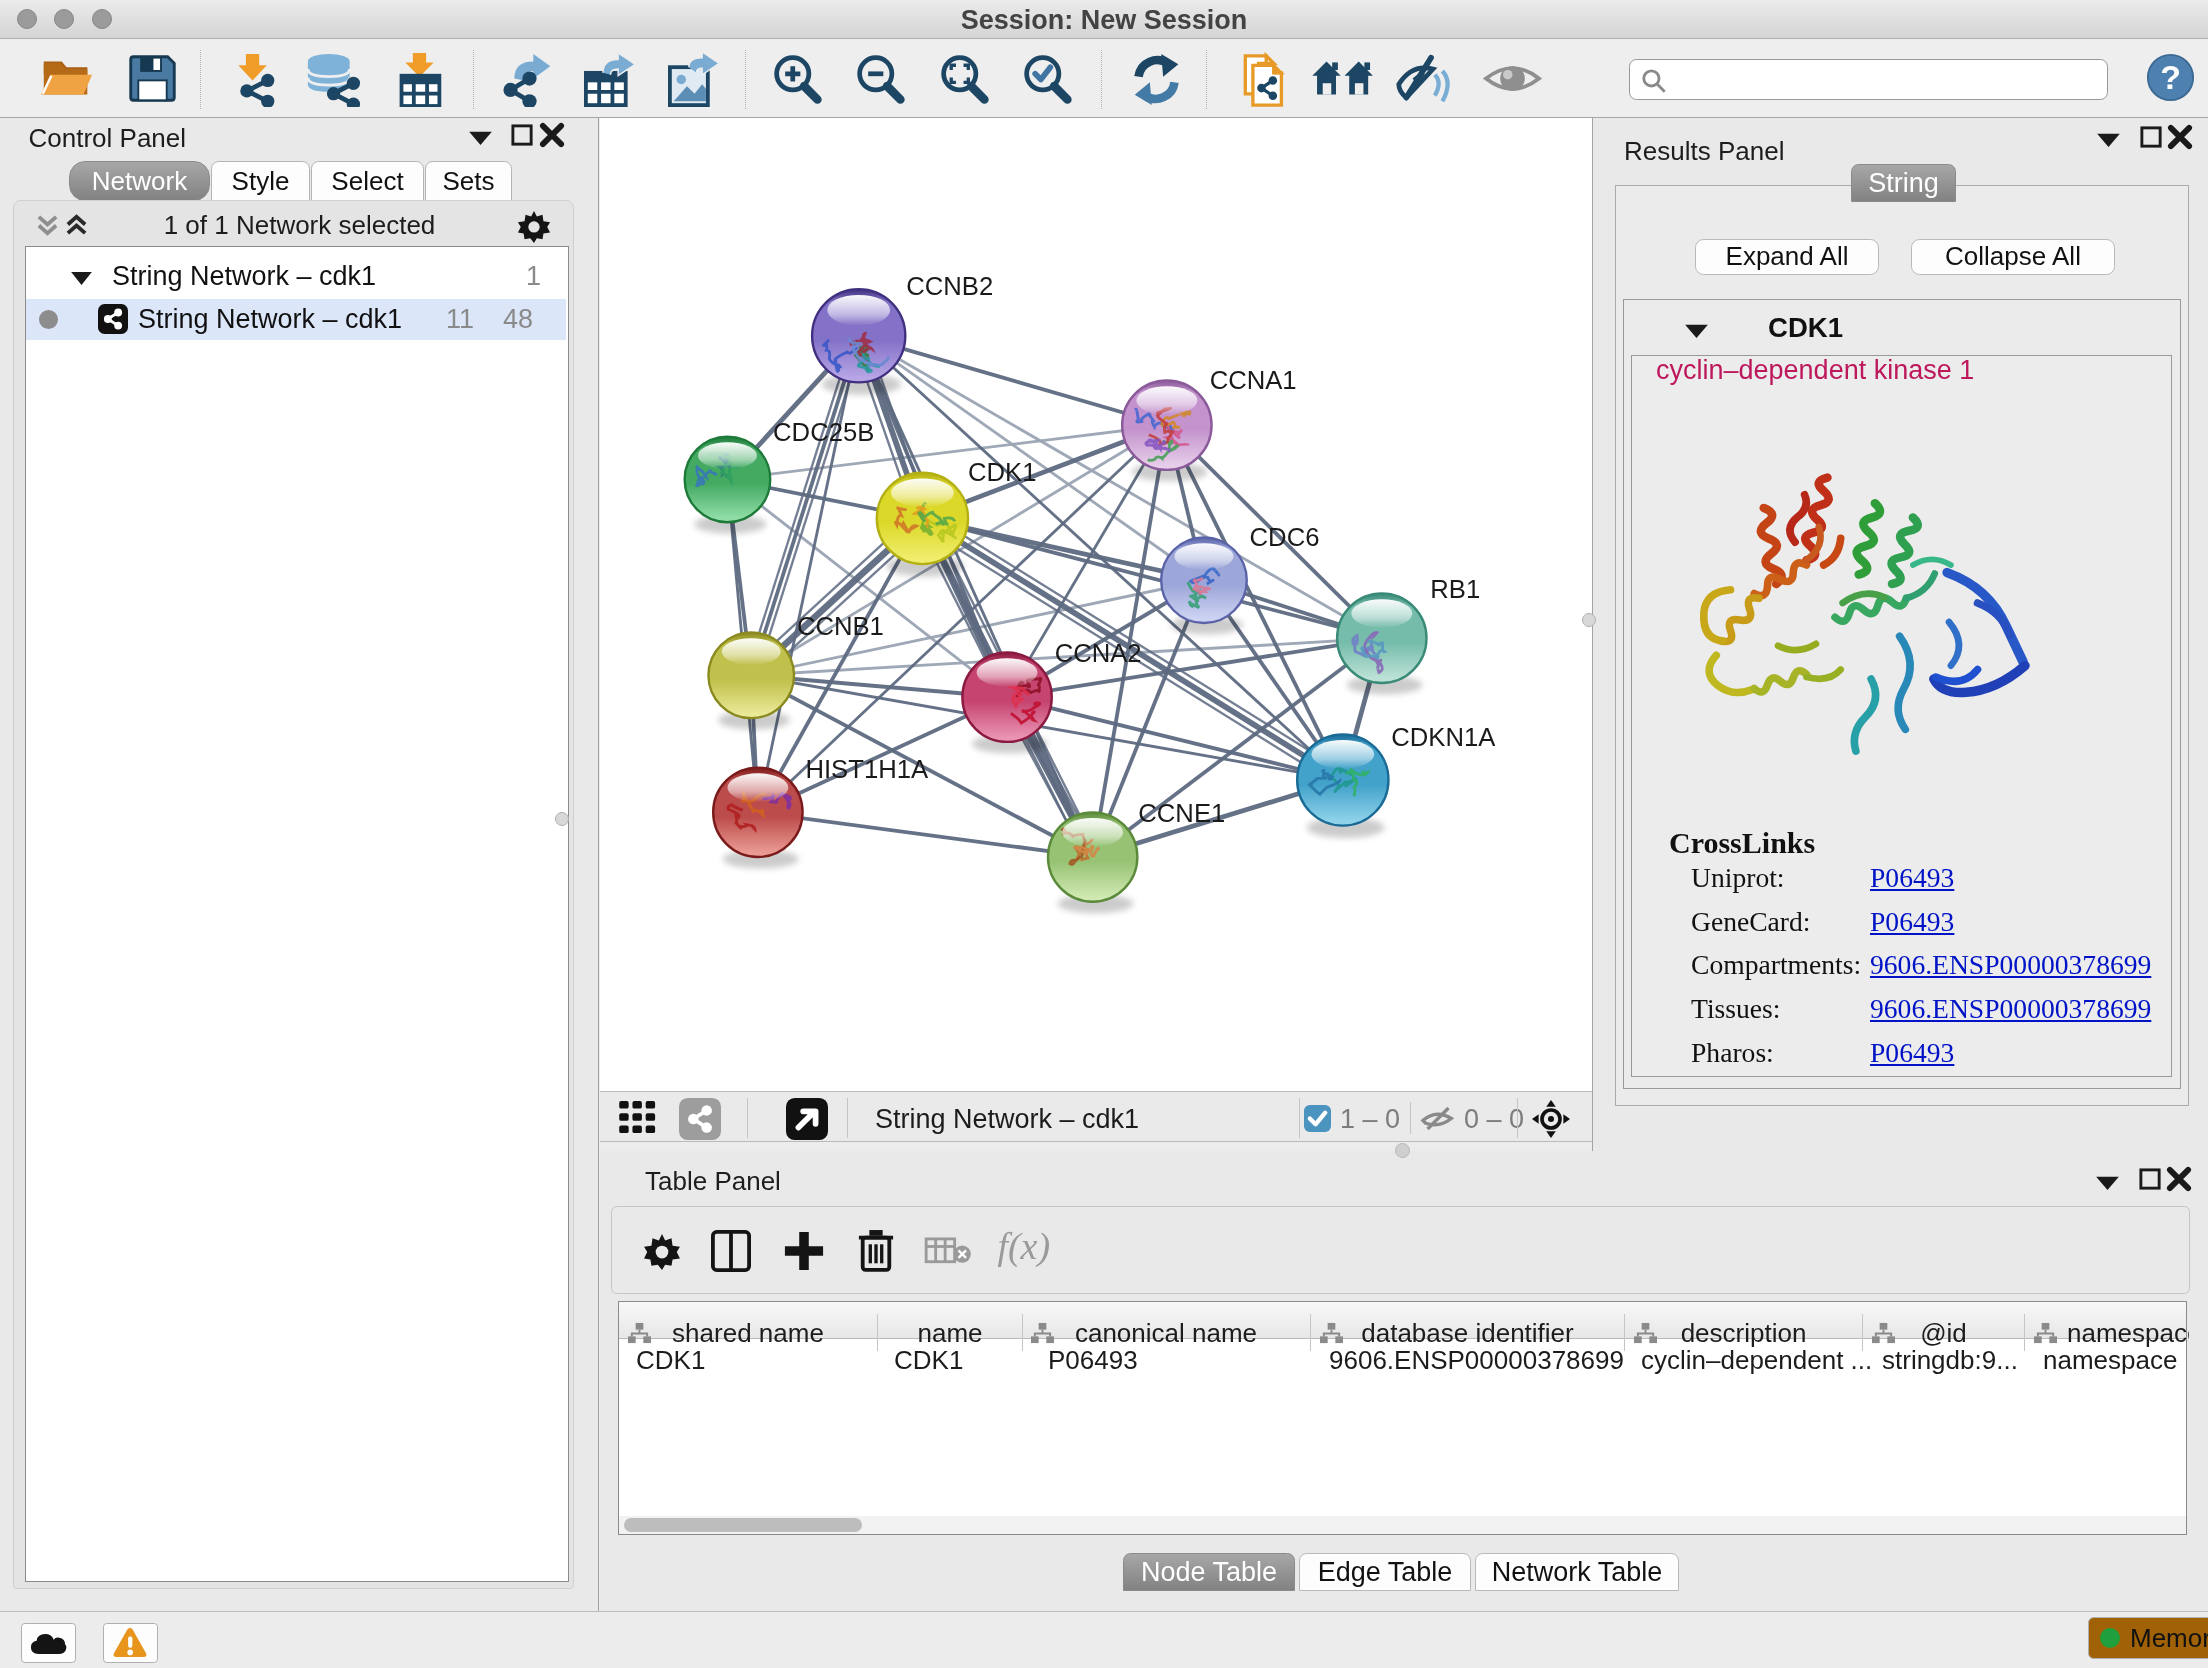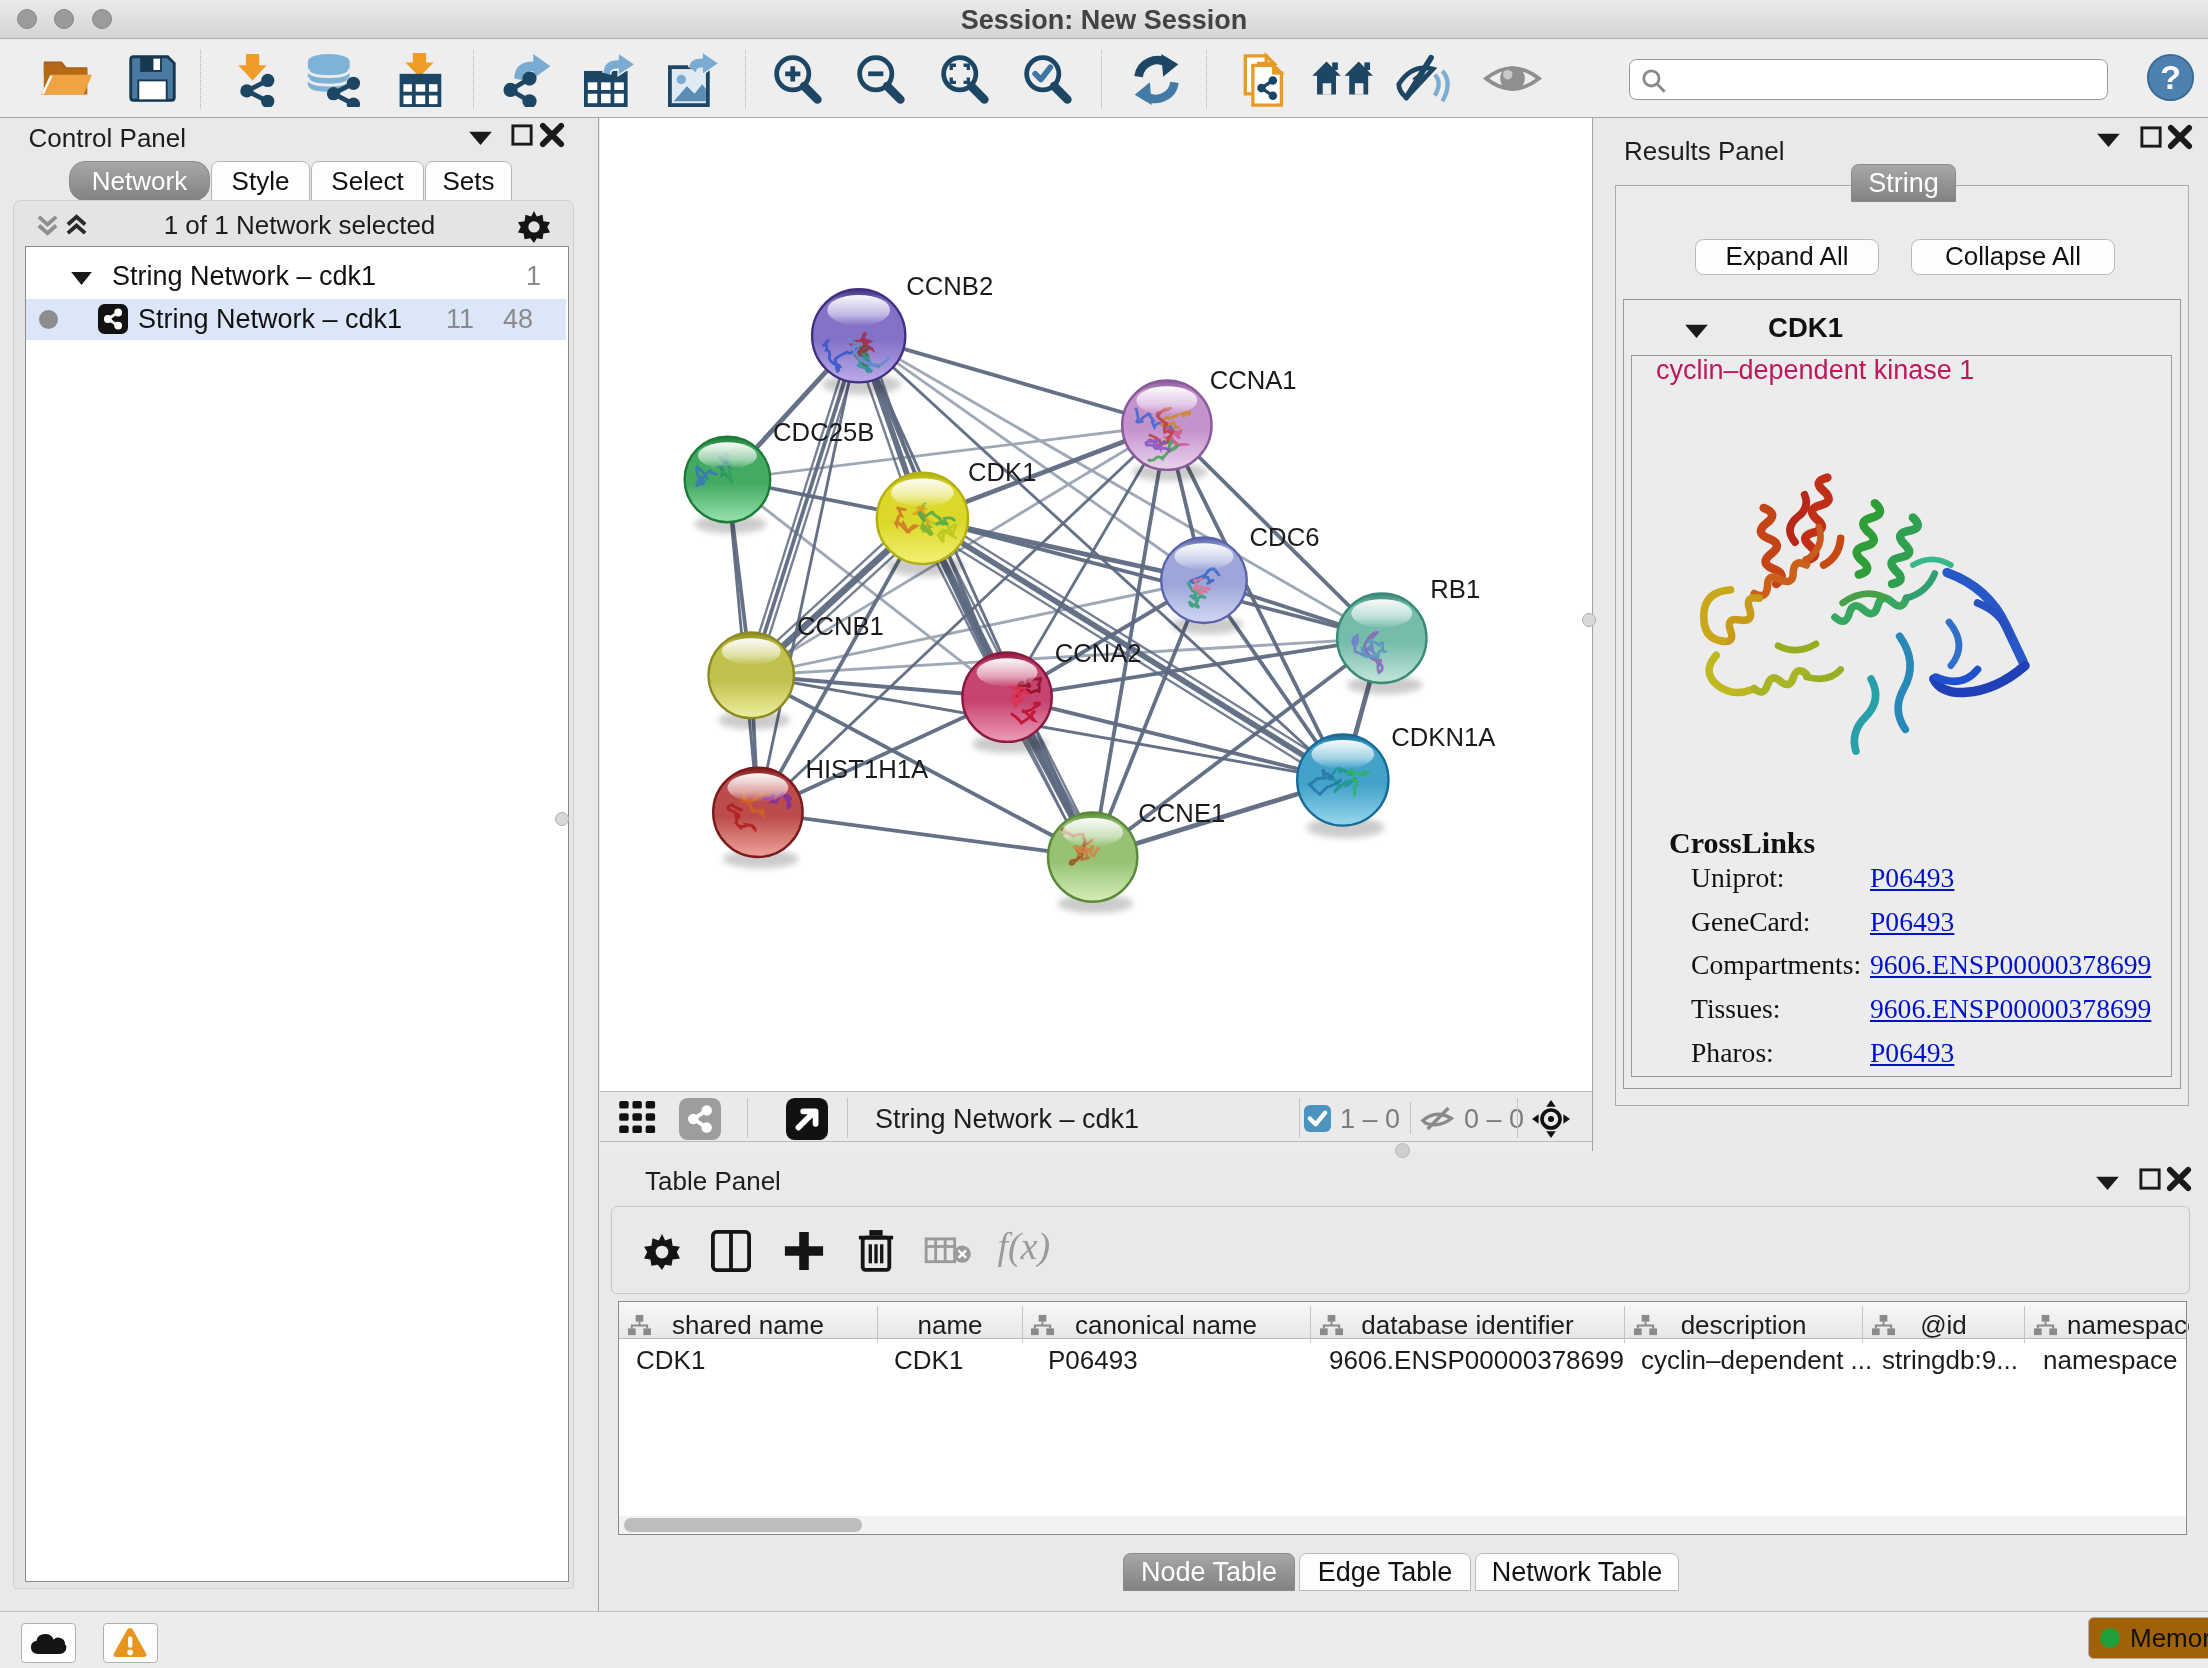--- a/index.html
+++ b/index.html
@@ -42,21 +42,21 @@
 .tab{position:absolute;top:43px;height:40px;border:1px solid #b4b4b4;
  background:#fdfdfd;border-radius:7.6px 7.6px 0 0;font-size:26px;color:#111;
  text-align:center;line-height:38px;}
 .tabsel{background:linear-gradient(#a7a7a7,#828282);color:#fff;border-color:#8a8a8a;}
 
 
 .seltab{background:linear-gradient(#a7a7a7,#828282)!important;color:#fff!important;}
 .btn{position:absolute;background:#fdfdfd;border:1.9px solid #b9b9b9;border-radius:8.6px;
  text-align:center;font-size:26px;color:#111;}
 a.lnk{color:#0013c6;text-decoration:underline;}
-.hdrcell{top:4px;height:37px;border-right:1px solid #c6c6c6;}
+.hdrcell{top:12px;height:37px;border-right:1px solid #c6c6c6;}
 .hdrcell span{position:absolute;left:0;right:0;top:3.8px;text-align:center;font-size:26px;color:#1c1c1c;}
 .hdrcell .hic{position:absolute;left:7.6px;top:7.6px;}
 .rowtxt{font-size:26px;color:#1c1c1c;}
 </style>
 </head>
 <body>
 <div id="app">
   <div id="titlebar" class="abs">
     <div class="tl" style="left:17px;"></div>
     <div class="tl" style="left:54px;"></div>

